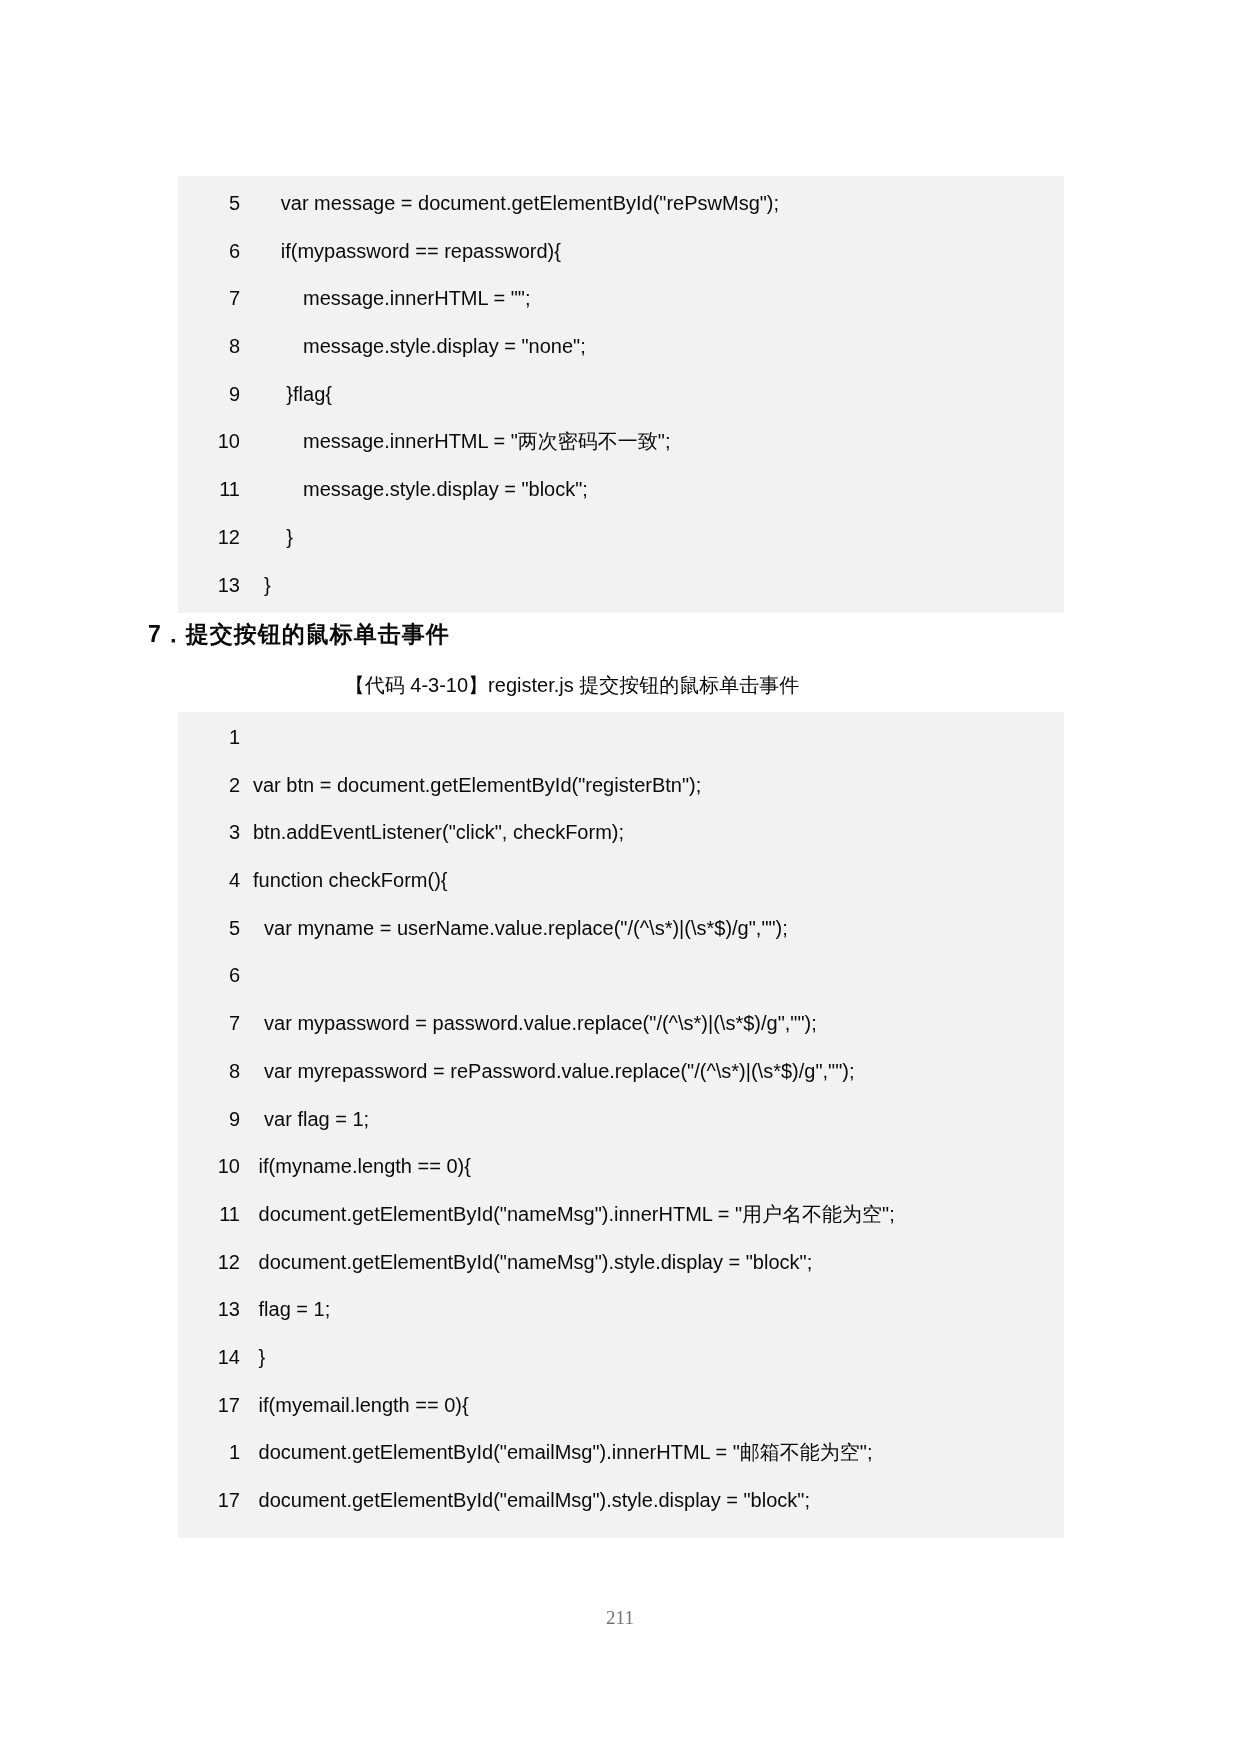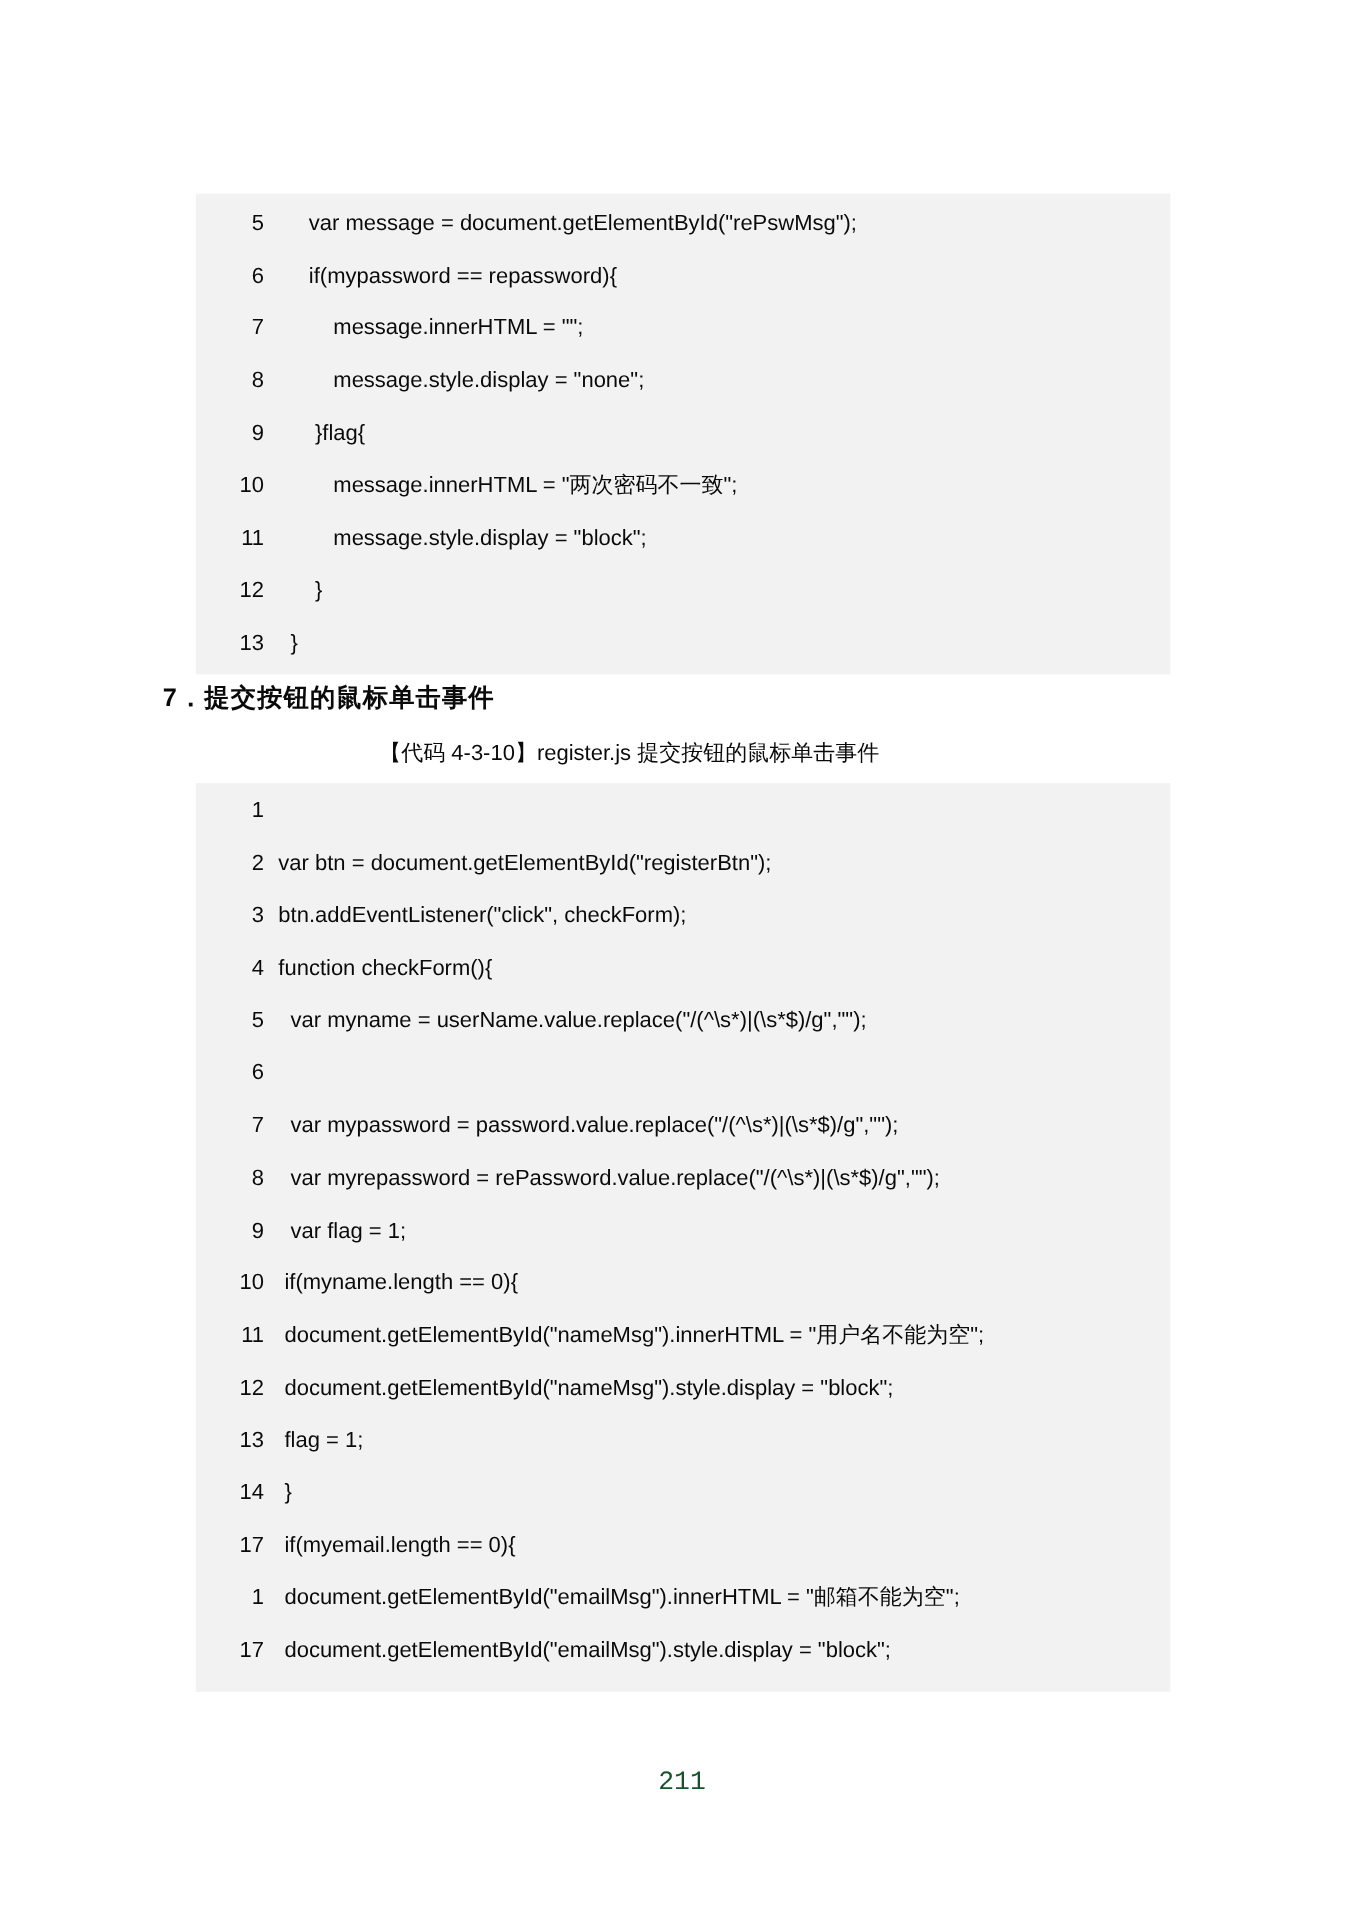--- a/index.html
+++ b/index.html
@@ -21,21 +21,21 @@
   #heading{
     position:absolute;top:619px;left:148px;margin:0;
     font-size:23px;font-weight:bold;letter-spacing:1px;line-height:30px;
   }
   #caption{
     position:absolute;top:671px;left:0;width:1144px;text-align:center;
     font-size:20px;line-height:28px;
   }
   #pagenum{
     position:absolute;top:1607px;left:0;width:1240px;text-align:center;
-    font-size:24px;font-family:Liberation Mono, monospace;color:#14532d;
+    font-size:19px;font-family:Liberation Serif, serif;color:#737373;
   }
 </style>
 </head>
 <body>
 
 <div>
 
   <section class="code-block" id="block1">
 
       <div class="code-line">

